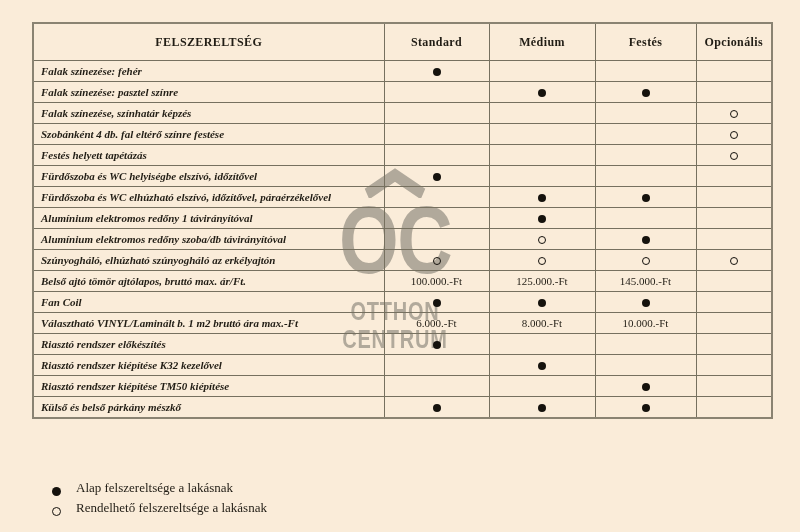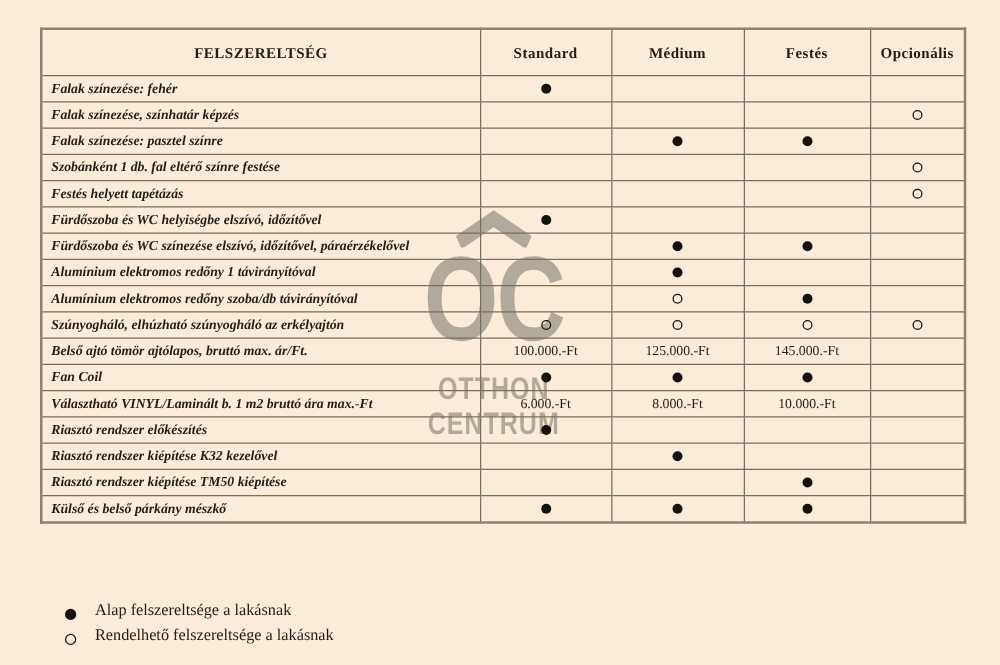--- a/index.html
+++ b/index.html
@@ -89,56 +89,56 @@
     </thead>
     <tbody>
         <tr>
           <td class="label-cell">Falak színezése: fehér</td>
           <td class="value-cell"><span class="dot filled"></span></td>
           <td class="value-cell"></td>
           <td class="value-cell"></td>
           <td class="value-cell"></td>
         </tr>
         <tr>
+          <td class="label-cell">Falak színezése: pasztel színre</td>
+          <td class="value-cell"></td>
+          <td class="value-cell"><span class="dot filled"></span></td>
+          <td class="value-cell"><span class="dot filled"></span></td>
+          <td class="value-cell"></td>
+        </tr>
+        <tr>
           <td class="label-cell">Falak színezése, színhatár képzés</td>
           <td class="value-cell"></td>
           <td class="value-cell"></td>
           <td class="value-cell"></td>
           <td class="value-cell"><span class="dot hollow"></span></td>
         </tr>
         <tr>
-          <td class="label-cell">Falak színezése: pasztel színre</td>
-          <td class="value-cell"></td>
-          <td class="value-cell"><span class="dot filled"></span></td>
-          <td class="value-cell"><span class="dot filled"></span></td>
-          <td class="value-cell"></td>
-        </tr>
-        <tr>
-          <td class="label-cell">Szobánként 1 db. fal eltérő színre festése</td>
+          <td class="label-cell">Szobánként 4 db. fal eltérő színre festése</td>
           <td class="value-cell"></td>
           <td class="value-cell"></td>
           <td class="value-cell"></td>
           <td class="value-cell"><span class="dot hollow"></span></td>
         </tr>
         <tr>
           <td class="label-cell">Festés helyett tapétázás</td>
           <td class="value-cell"></td>
           <td class="value-cell"></td>
           <td class="value-cell"></td>
           <td class="value-cell"><span class="dot hollow"></span></td>
         </tr>
         <tr>
           <td class="label-cell">Fürdőszoba és WC helyiségbe elszívó, időzítővel</td>
           <td class="value-cell"><span class="dot filled"></span></td>
           <td class="value-cell"></td>
           <td class="value-cell"></td>
           <td class="value-cell"></td>
         </tr>
         <tr>
-          <td class="label-cell">Fürdőszoba és WC színezése elszívó, időzítővel, páraérzékelővel</td>
+          <td class="label-cell">Fürdőszoba és WC elhúzható elszívó, időzítővel, páraérzékelővel</td>
           <td class="value-cell"></td>
           <td class="value-cell"><span class="dot filled"></span></td>
           <td class="value-cell"><span class="dot filled"></span></td>
           <td class="value-cell"></td>
         </tr>
         <tr>
           <td class="label-cell">Alumínium elektromos redőny 1 távirányítóval</td>
           <td class="value-cell"></td>
           <td class="value-cell"><span class="dot filled"></span></td>
           <td class="value-cell"></td>

